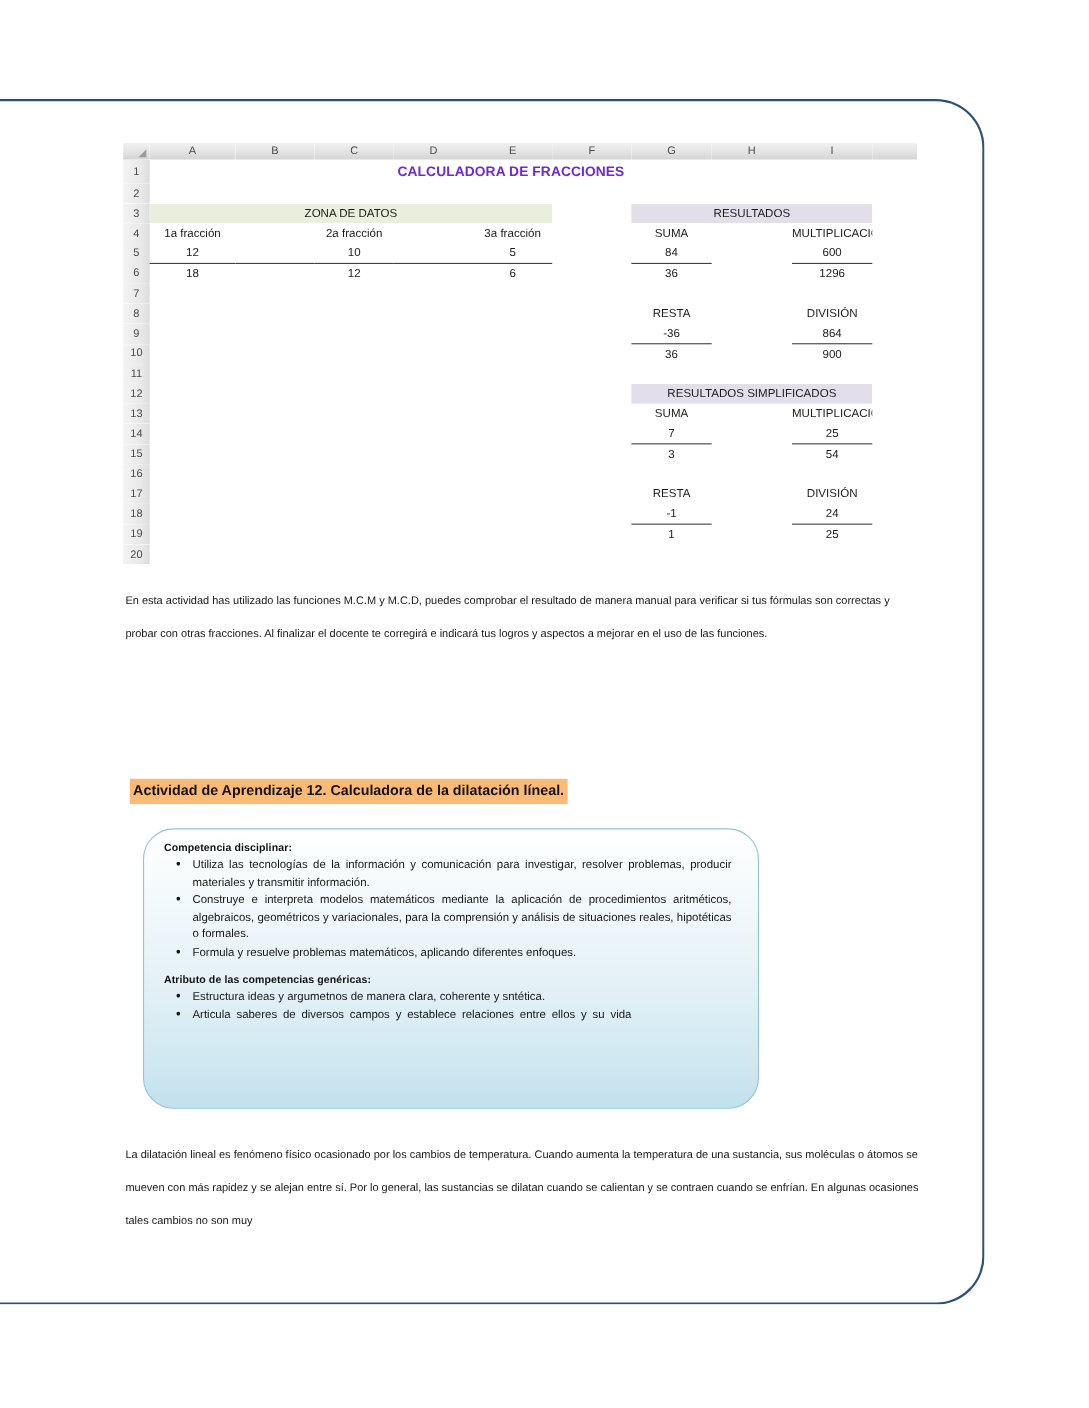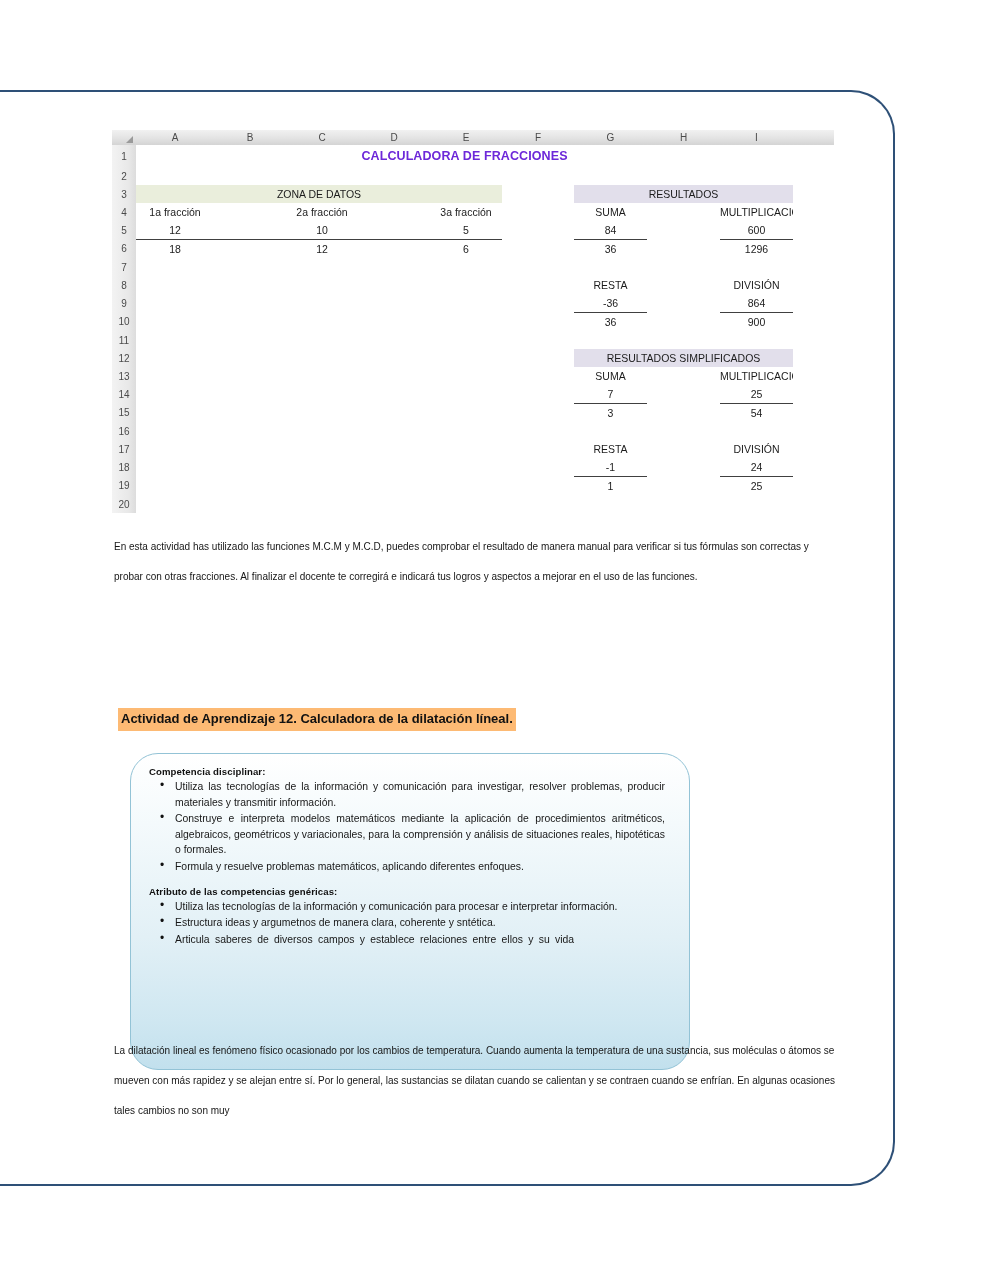--- a/index.html
+++ b/index.html
@@ -137,21 +137,21 @@
     line-height: 18px;
     white-space: nowrap;
   }
 
   
   #competency-box {
     position: absolute;
     left: 130px;
     top: 753px;
     width: 560px;
-    height: 317px;
+    height: 255px;
     box-sizing: border-box;
     border: 1px solid #93c3d6;
     border-radius: 28px;
     background: linear-gradient(to bottom, #ffffff 0%, #f4fafc 22%, #e2f0f6 58%, #cfe7f1 85%, #c2e0ed 100%);
     overflow: hidden;
     padding: 10px 20px 12px 18px;
   }
   .comp-title {
     font-size: 9.6px;
     font-weight: bold;
@@ -493,19 +493,18 @@
 
 <div id="competency-box">
   <div class="comp-title">Competencia disciplinar:</div>
   <ul class="comp-list">
     <li>Utiliza las tecnologías de la información y comunicación para investigar, resolver problemas, producir materiales y transmitir información.</li>
     <li>Construye e interpreta modelos matemáticos mediante la aplicación de procedimientos aritméticos, algebraicos, geométricos y variacionales, para la comprensión y análisis de situaciones reales, hipotéticas o formales.</li>
     <li>Formula y resuelve problemas matemáticos, aplicando diferentes enfoques.</li>
   </ul>
   <div class="comp-title second">Atributo de las competencias genéricas:</div>
   <ul class="comp-list">
-    <li>Utiliza las tecnologías de la información y comunicación para procesar e interpretar información.</li>
     <li>Estructura ideas y argumetnos de manera clara, coherente y sntética.</li>
     <li class="justified-tight">Articula saberes de diversos campos y establece relaciones entre ellos y su vida</li>
   </ul>
 </div>
 
 <div id="para-2" class="para">La dilatación lineal es fenómeno físico ocasionado por los cambios de temperatura. Cuando aumenta la temperatura de una sustancia, sus moléculas o átomos se mueven con más rapidez y se alejan entre sí. Por lo general, las sustancias se dilatan cuando se calientan y se contraen cuando se enfrían. En algunas ocasiones tales cambios no son muy</div>
 
 </body></html>

